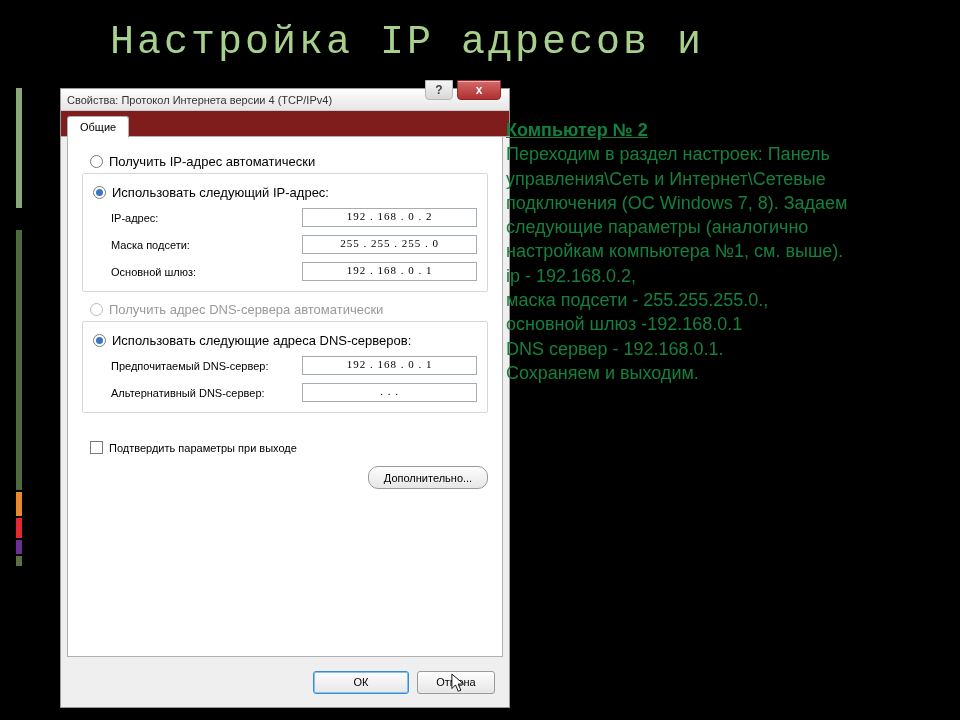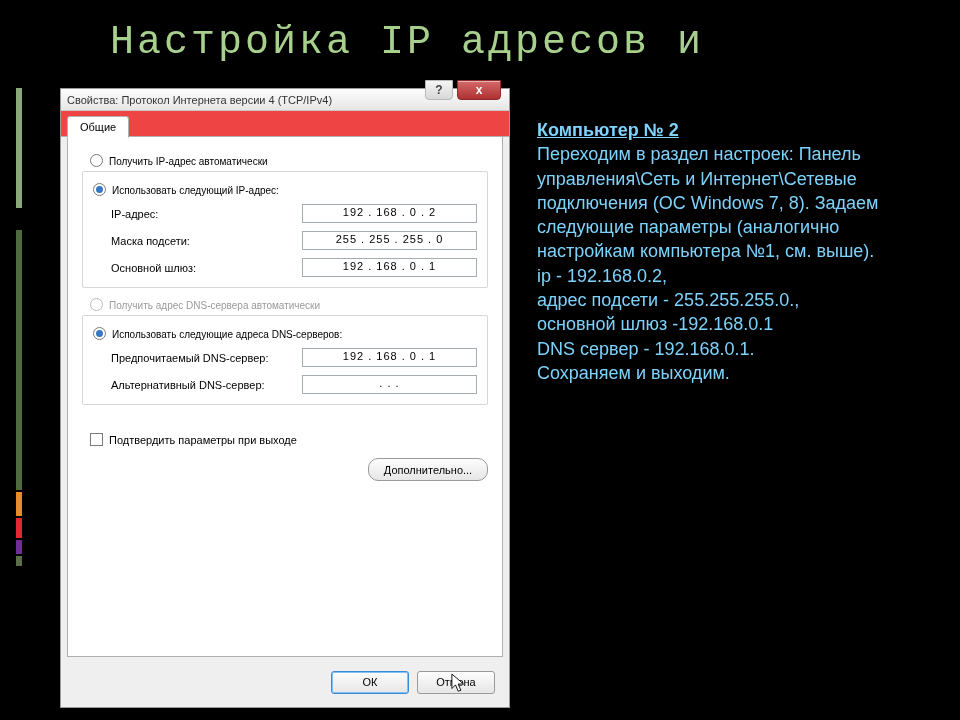--- a/index.html
+++ b/index.html
@@ -62,37 +62,37 @@
     width:28px; height:20px;
     background:linear-gradient(#f4f4f4,#d8d8d8);
     border-radius:0 0 4px 4px;
     border:1px solid #b8b8b8;
     color:#444; display:flex; align-items:center; justify-content:center;
     font-size:12px; font-weight:bold;
   }
   .tab-strip {
     height:26px; border-bottom:1px solid #b0b0b0;
     padding:4px 6px 0 6px;
-    background:#ef4444;
+    background:#7f1d1d;
   }
   .tab {
     display:inline-block; padding:4px 12px 4px 12px;
     background:#fff; border:1px solid #b0b0b0;
     border-bottom:1px solid #fff;
     border-radius:3px 3px 0 0;
     font-size:11px; position:relative; top:1px;
   }
   .panel {
     background:#fff; margin:0 6px 0 6px;
     border:1px solid #b0b0b0; border-top:none;
     padding:14px 14px 10px 14px;
     height:calc(100% - 48px - 50px);
   }
   .desc { font-size:11px; color:#222; line-height:1.35; margin-bottom:14px; }
-  .radio-row { display:flex; align-items:flex-end; gap:6px; margin:3px 0 3px 8px; font-size:10px;}
+  .radio-row { display:flex; align-items:center; gap:6px; margin:3px 0 3px 8px; font-size:13px;}
   .radio {
     width:13px; height:13px; border-radius:50%;
     border:1px solid #7a7a7a; background:#fff; display:inline-block; position:relative;
   }
   .radio.sel::after {
     content:""; position:absolute; left:2px; top:2px; width:7px; height:7px;
     border-radius:50%; background:#3a76c6;
   }
   .radio.disabled { border-color:#bbb; }
   .group-frame {
@@ -100,21 +100,21 @@
     padding:8px 10px 10px 10px; margin:4px 0 10px 0;
   }
   .field-row {
     display:flex; align-items:center; justify-content:space-between;
     margin:8px 0 0 18px; font-size:11px;
   }
   .field-row .lbl { }
   .ip-input {
     width:175px; height:19px;
     border:1px solid #a5acb2; background:#fff;
-    font-family:Liberation Sans, sans-serif; font-size:11px;
+    font-family:Liberation Serif, serif; font-size:11px;
     text-align:center; letter-spacing:1px;
     padding-top:1px;
   }
   .ip-input.short { width:175px; }
   .check-row { display:flex; align-items:center; gap:6px; margin:28px 0 0 8px; font-size:11px;}
   .check {
     width:13px; height:13px; border:1px solid #7a7a7a; background:#fff; display:inline-block;
   }
   .adv-btn, .ok-btn, .cancel-btn {
     height:23px; font-size:11px;
@@ -122,35 +122,35 @@
     background:linear-gradient(#fdfdfd,#e6e6e6);
     padding:0 12px; cursor:pointer;
   }
   .adv-btn { float:right; margin-top:12px; width:120px;border-radius:10px; }
   .button-bar {
     position:absolute; left:6px; right:6px; bottom:8px;
     height:34px; display:flex; justify-content:flex-end; align-items:center; gap:8px;
     padding-right:8px;
   }
   .ok-btn {
-    width:78px;
+    width:96px;
     border:1px solid #3a8bd6;
     box-shadow:0 0 0 1px #86c0f2 inset;
   }
   .cancel-btn { width:78px; }
   .disabled-text { color:#9a9a9a; }
   .u { text-decoration:underline; }
   .cursor {
     position:absolute; left:390px; bottom:12px; width:18px; height:22px;
     pointer-events:none;
   }
 
   .side-text {
-    position:absolute; left:537px; top:118px; width:400px;
-    font-size:18px; color:#7dd3fc; line-height:1.35;
+    position:absolute; left:506px; top:118px; width:400px;
+    font-size:18px; color:#15803d; line-height:1.35;
   }
   .side-text .hdr { text-decoration:underline; font-weight:600; }
 </style>
 </head>
 <body>
 
 <div class="slide-title">
   <span>Настройка IP адресов и</span><br>
   <span class="line2" style="display:block;margin-left:360px;margin-top:8px;">в</span>
 </div>
@@ -234,17 +234,17 @@
 
   <svg class="cursor" viewBox="0 0 20 24">
     <polygon points="1,1 1,17 5,13 8,20 11,19 8,12 14,12" fill="#fff" stroke="#000" stroke-width="1"></polygon>
   </svg>
 </div>
 
 <div class="side-text">
   <span class="hdr">Компьютер № 2</span><br>
   <span>Переходим в раздел настроек: Панель управления\Сеть и Интернет\Сетевые подключения (ОС Windows 7, 8). Задаем следующие параметры (аналогично настройкам компьютера №1, см. выше).</span><br>
   <span>ip - 192.168.0.2,</span><br>
-  <span>адрес подсети - 255.255.255.0.,</span><br>
+  <span>маска подсети - 255.255.255.0.,</span><br>
   <span>основной шлюз -192.168.0.1</span><br>
   <span>DNS сервер - 192.168.0.1.</span><br>
   <span>Сохраняем и выходим.</span>
 </div>
 
 </body></html>

